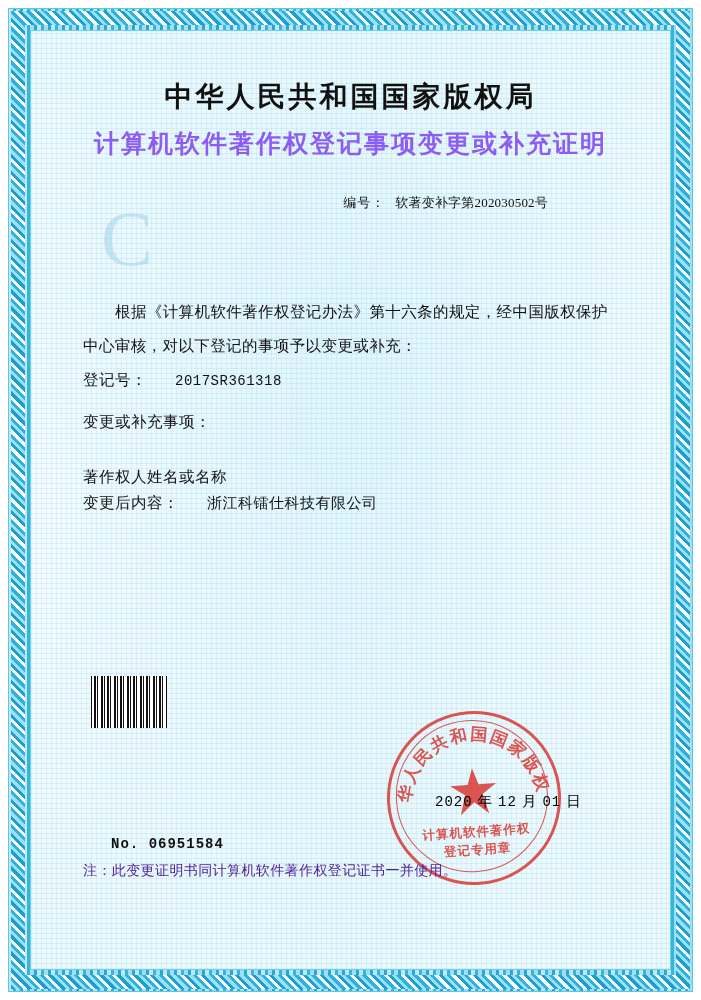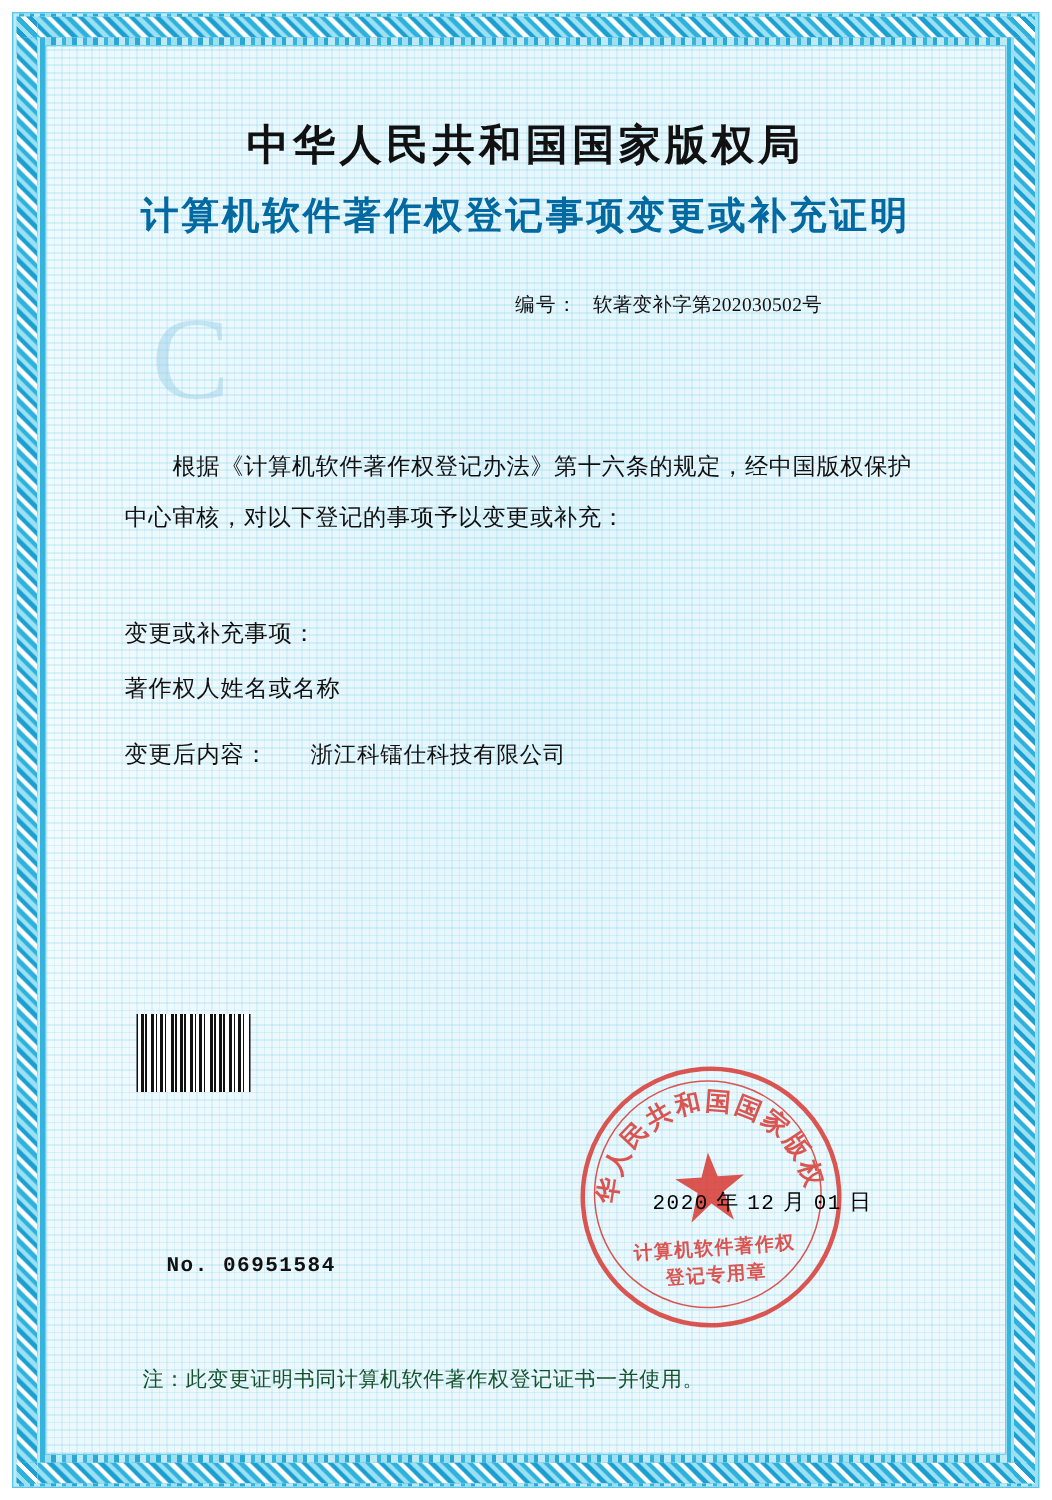--- a/index.html
+++ b/index.html
@@ -123,21 +123,21 @@
   }
   .title-sub {
     position: absolute;
     left: 0;
     top: 96px;
     width: 639px;
     text-align: center;
     font-size: 25px;
     letter-spacing: 2px;
     font-weight: bold;
-    color: #0369a1;
+    color: #8b5cf6;
   }
 
   .serial-row {
     position: absolute;
     right: 54px;
     top: 163px;
     font-size: 13px;
     color: #111;
     white-space: nowrap;
     margin-left: 44px;
@@ -161,21 +161,21 @@
   .field {
     position: absolute;
     left: 52px;
     font-size: 15.5px;
     color: #111;
     letter-spacing: 0.5px;
     white-space: nowrap;
   }
   .field-reg   { top: 339px; }
   .field-items { top: 381px; }
-  .field-name  { top: 418px; }
+  .field-name  { top: 436px; }
   .field-after { top: 462px; }
 
   .field .val {
     margin-left: 28px;
     font-family: "Liberation Mono", "DejaVu Sans Mono", monospace;
     font-size: 14px;
     letter-spacing: 0.5px;
   }
   .field .val-cn {
     margin-left: 28px;
@@ -278,25 +278,24 @@
     top: 805px;
     font-size: 14px;
     color: #111;
     font-family: "Liberation Mono", "DejaVu Sans Mono", monospace;
     letter-spacing: 1px;
     font-weight: bold;
   }
   .footer-note {
     position: absolute;
     left: 52px;
-    top: 880px;
+    top: 831px;
     font-size: 14px;
-    color: #14532d;
+    color: #4c1d95;
     letter-spacing: 0.4px;
-    margin-left: 12px;
   }
 </style>
 </head>
 <body>
 
 <div class="page">
 
   <div class="border-outer"></div>
   <div class="border-key"></div>
   <div class="border-inner-line"></div>
@@ -308,20 +307,23 @@
 
     <div class="title-main">中华人民共和国国家版权局</div>
     <div class="title-sub">计算机软件著作权登记事项变更或补充证明</div>
 
     <div class="serial-row">
       <span class="serial-label">编号：</span><span class="serial-value">软著变补字第202030502号</span>
     </div>
 
     <div class="para">根据《计算机软件著作权登记办法》第十六条的规定，经中国版权保护中心审核，对以下登记的事项予以变更或补充：</div>
 
+    <div class="field field-reg">
+      <span>登记号：</span><span class="val">2017SR361318</span>
+    </div>
 
     <div class="field field-items">
       <span>变更或补充事项：</span>
     </div>
 
     <div class="field field-name">
       <span>著作权人姓名或名称</span>
     </div>
 
     <div class="field field-after">

